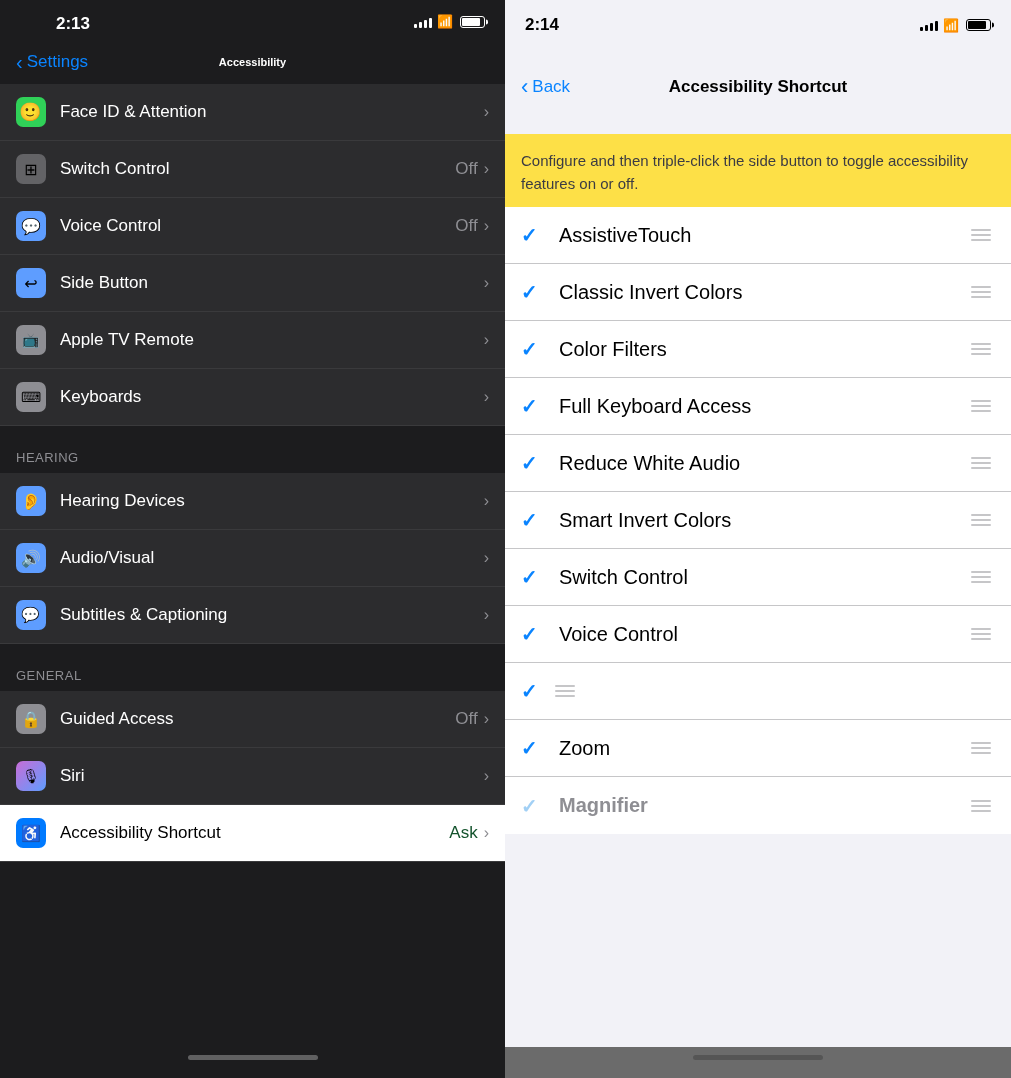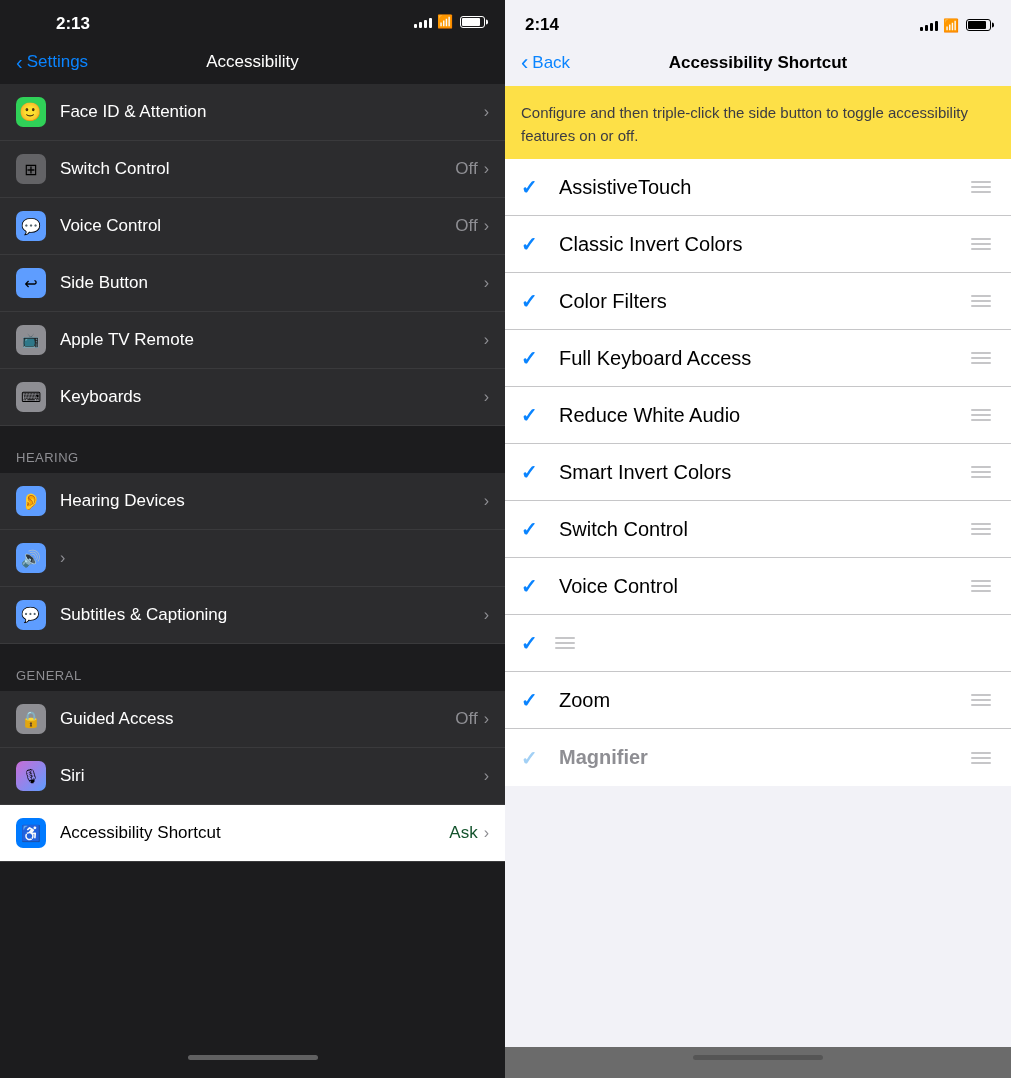--- a/index.html
+++ b/index.html
@@ -60,22 +60,22 @@
     }
 
     .back-chevron {
       font-size: 20px;
       line-height: 1;
     }
 
     .nav-title {
       position: absolute;
       left: 50%; transform: translateX(-50%);
-      font-size: 17px;
-      font-weight: 400;
+      font-size: 11px;
+      font-weight: 700;
       color: #fff;
     }
 
     .settings-list {
       flex: 1;
       overflow-y: auto;
       padding: 0;
     }
 
     .settings-row {
@@ -142,20 +142,21 @@
 
     
     .right-panel {
       width: 506px;
       height: 1078px;
       background: #f2f2f7;
       display: flex;
       flex-direction: column;
       position: relative;
       overflow: hidden;
+      gap: 24px;
     }
 
     .right-status-bar {
       display: flex;
       align-items: center;
       justify-content: space-between;
       padding: 14px 20px 8px;
       height: 44px;
       background: #f2f2f7;
     }
@@ -397,20 +398,21 @@
     <div class="section-header">HEARING</div>
 
     <div class="settings-row">
       <div class="row-icon" style="background:#5e9dff; font-size:16px;">👂</div>
       <span class="row-label">Hearing Devices</span>
       <span class="row-chevron">›</span>
     </div>
 
     <div class="settings-row">
       <div class="row-icon" style="background:#5e9dff; font-size:16px;">🔊</div>
+      <span class="row-label">Audio/Visual</span>
       <span class="row-chevron">›</span>
     </div>
 
     <div class="settings-row">
       <div class="row-icon" style="background:#5e9dff; font-size:15px;">💬</div>
       <span class="row-label">Subtitles &amp; Captioning</span>
       <span class="row-chevron">›</span>
     </div>
 
     <div class="section-header">GENERAL</div>

